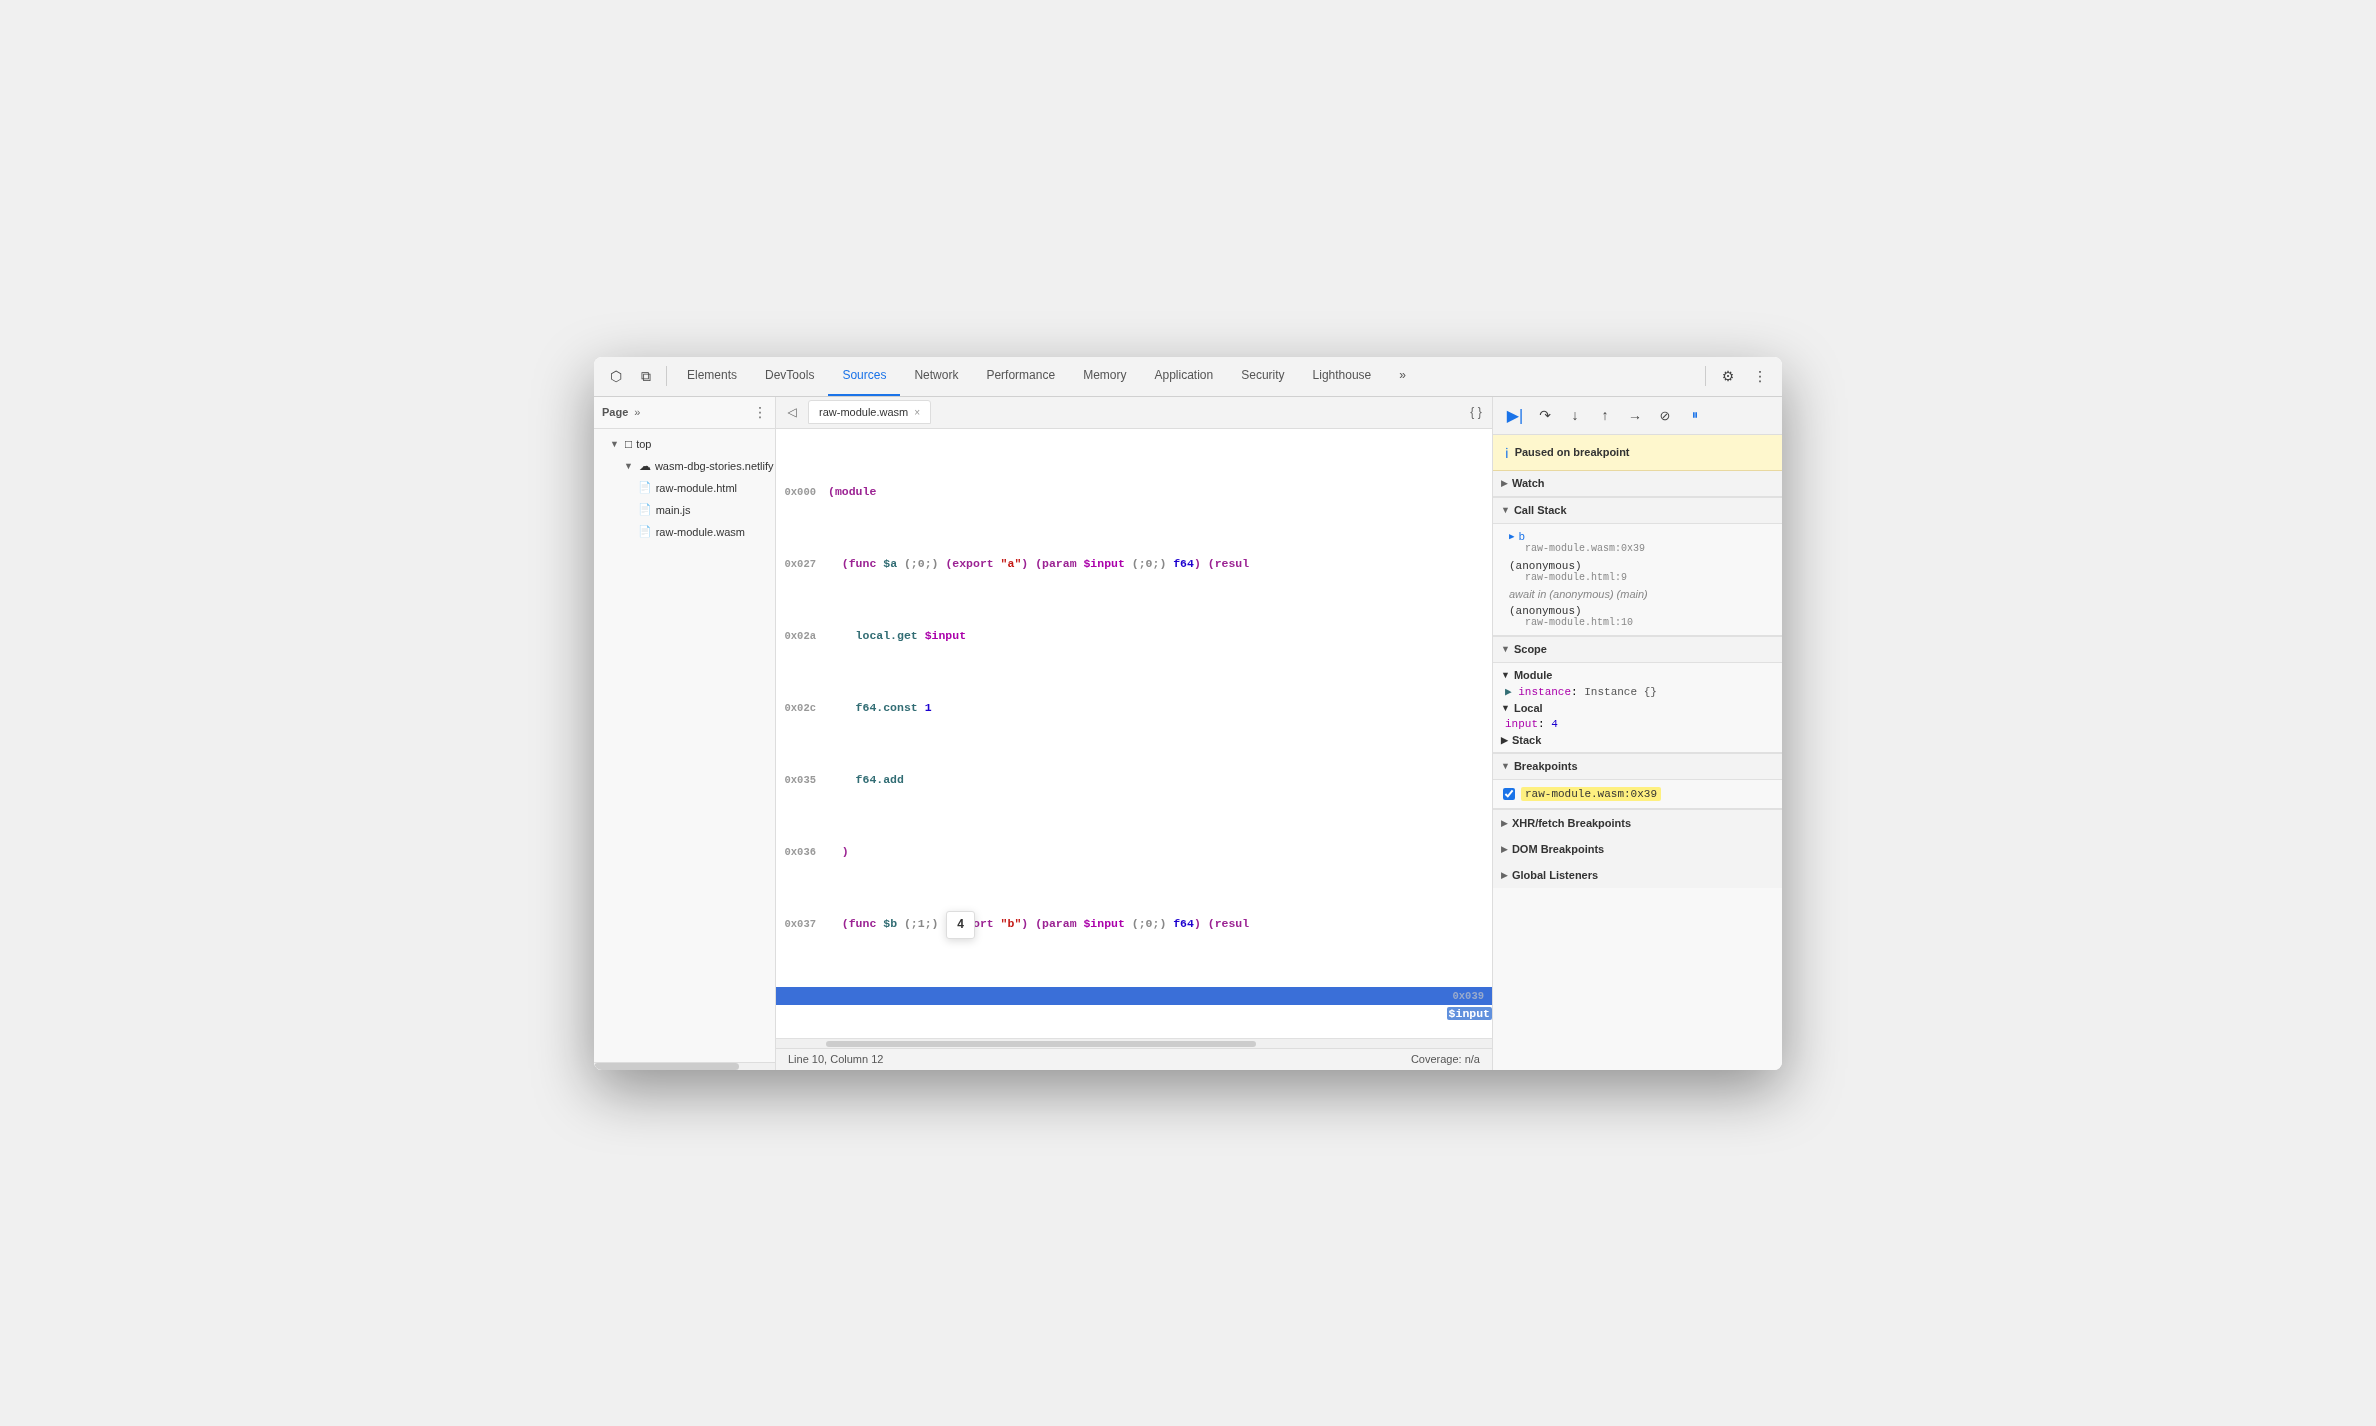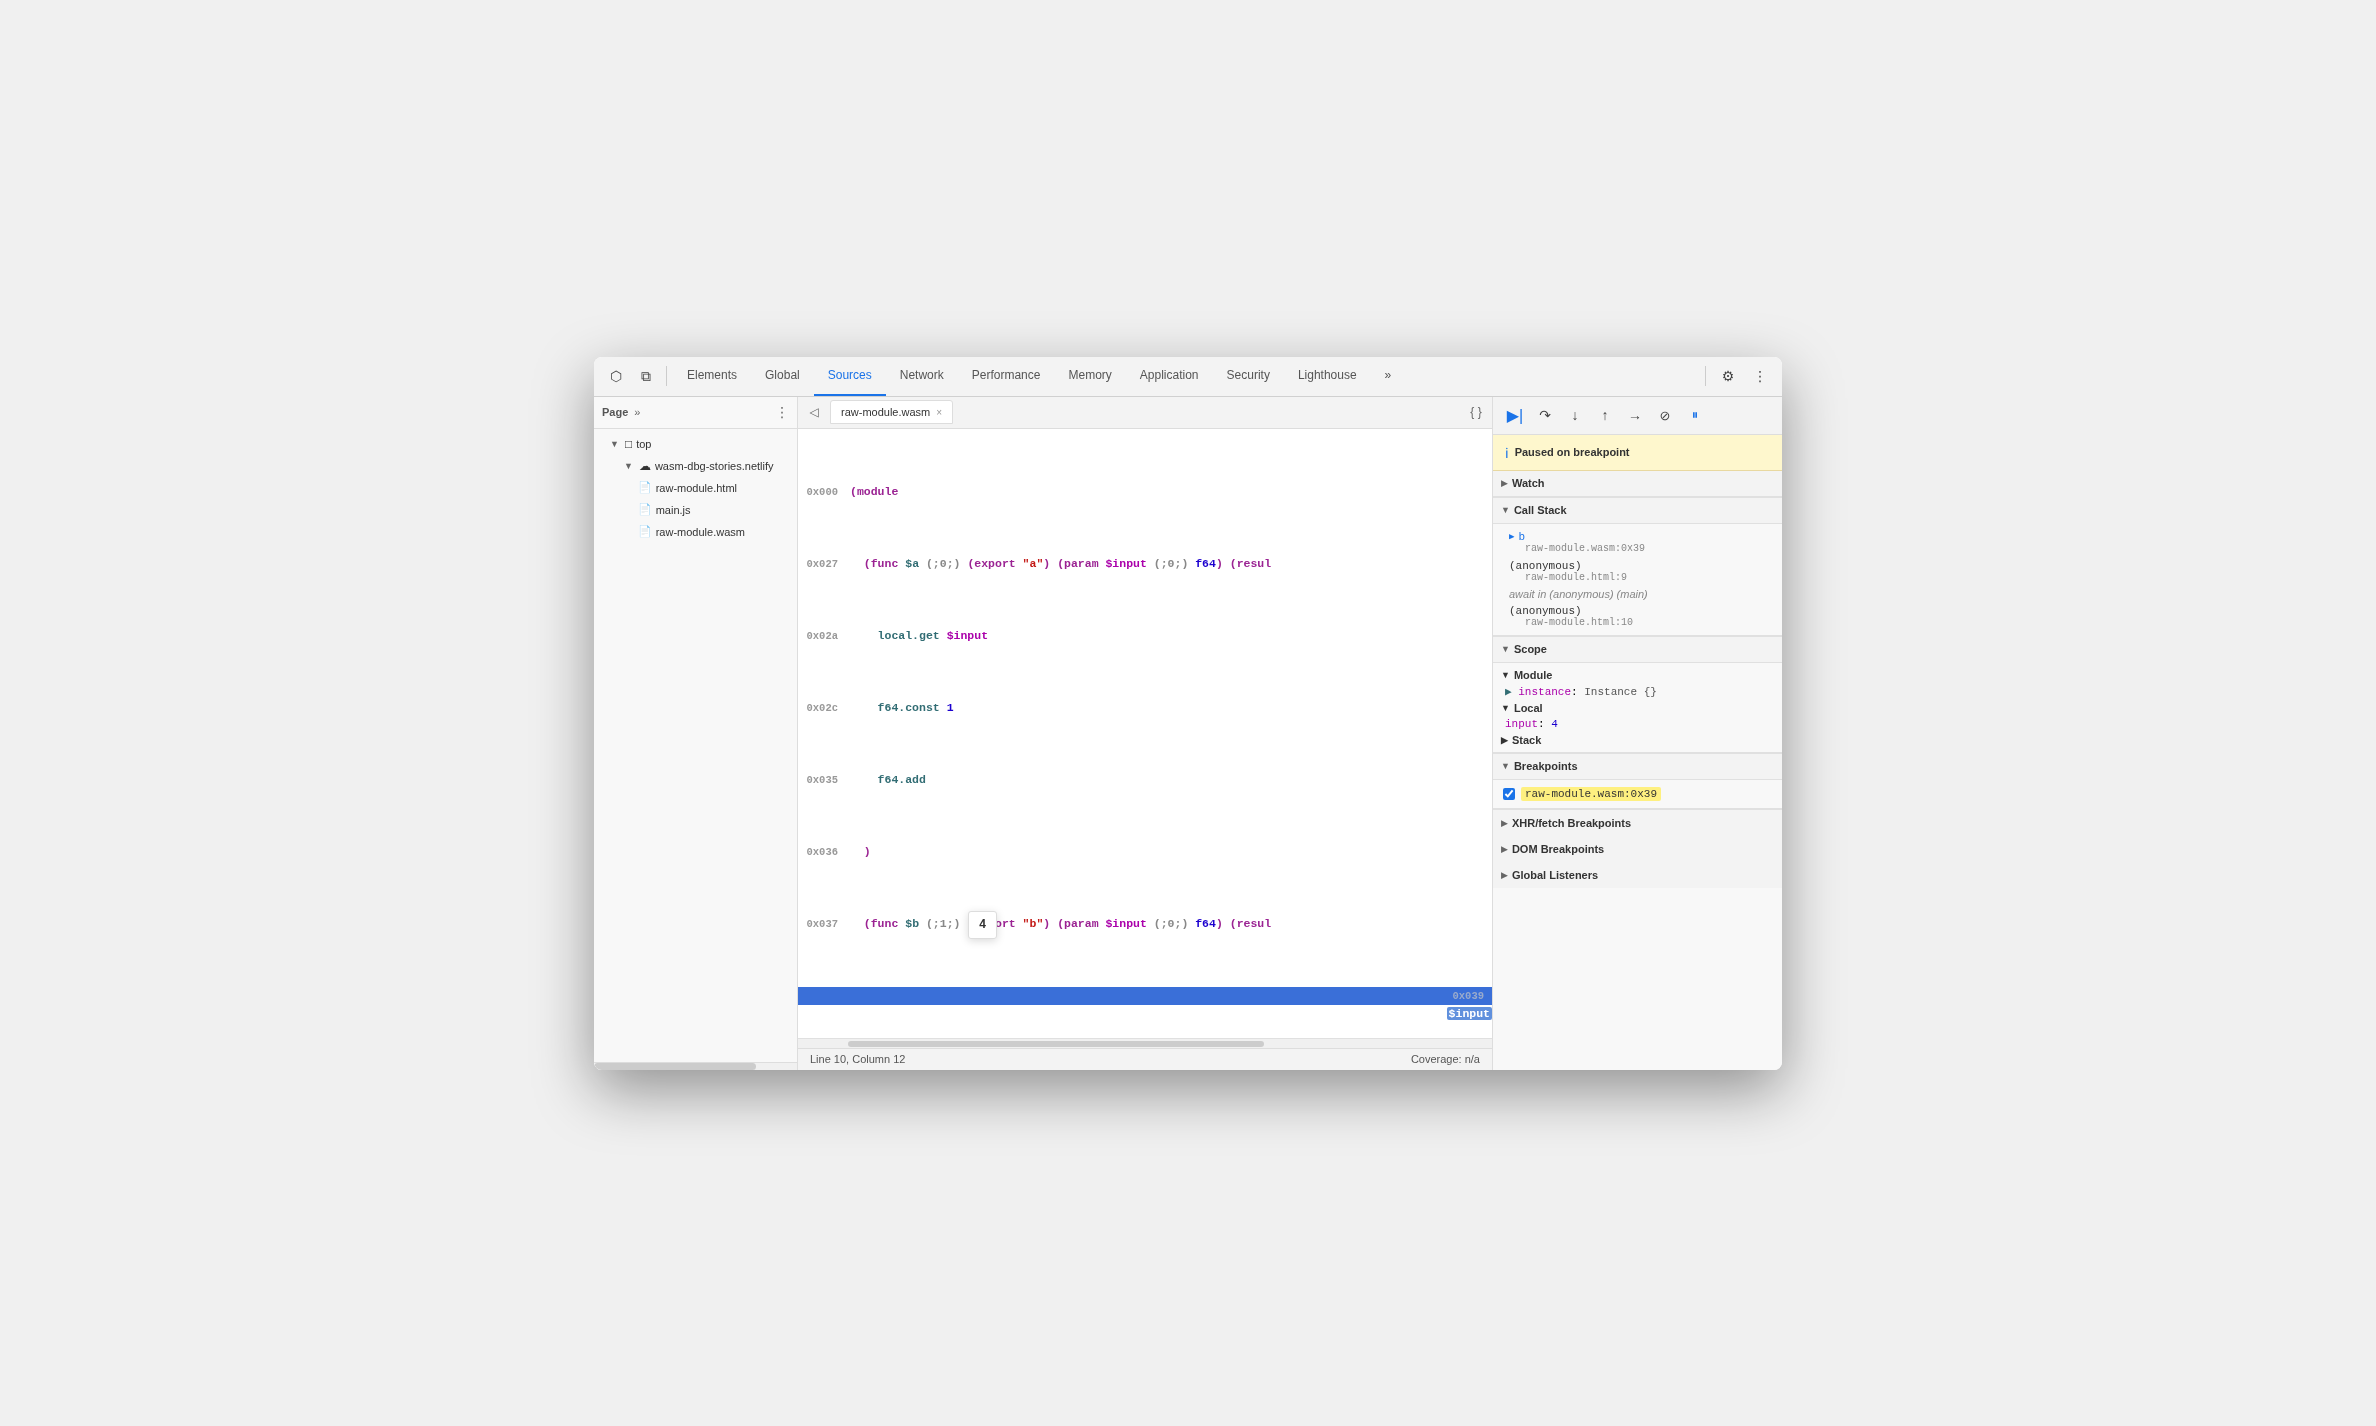--- a/index.html
+++ b/index.html
@@ -108,21 +108,21 @@
       gap: 4px;
     }
     
     .main-content {
       display: flex;
       flex: 1;
       overflow: hidden;
     }
     
     .left-panel {
-      width: 204px;
+      width: 182px;
       background: #f8f8f8;
       border-right: 1px solid #ddd;
       display: flex;
       flex-direction: column;
       flex-shrink: 0;
     }
     .left-panel-header {
       height: 32px;
       display: flex;
       align-items: center;
@@ -442,21 +442,21 @@
 
 <div class="window">
 
 
   <div class="toolbar">
     <button class="toolbar-icon-btn" title="Inspect element">⬡</button>
     <button class="toolbar-icon-btn" title="Toggle device toolbar">⧉</button>
     <div class="toolbar-divider"></div>
     <div class="nav-tabs">
       <div class="nav-tab">Elements</div>
-      <div class="nav-tab">Global</div>
+      <div class="nav-tab">DevTools</div>
       <div class="nav-tab active">Sources</div>
       <div class="nav-tab">Network</div>
       <div class="nav-tab">Performance</div>
       <div class="nav-tab">Memory</div>
       <div class="nav-tab">Application</div>
       <div class="nav-tab">Security</div>
       <div class="nav-tab">Lighthouse</div>
       <div class="nav-tab">»</div>
     </div>
     <div class="toolbar-right">

